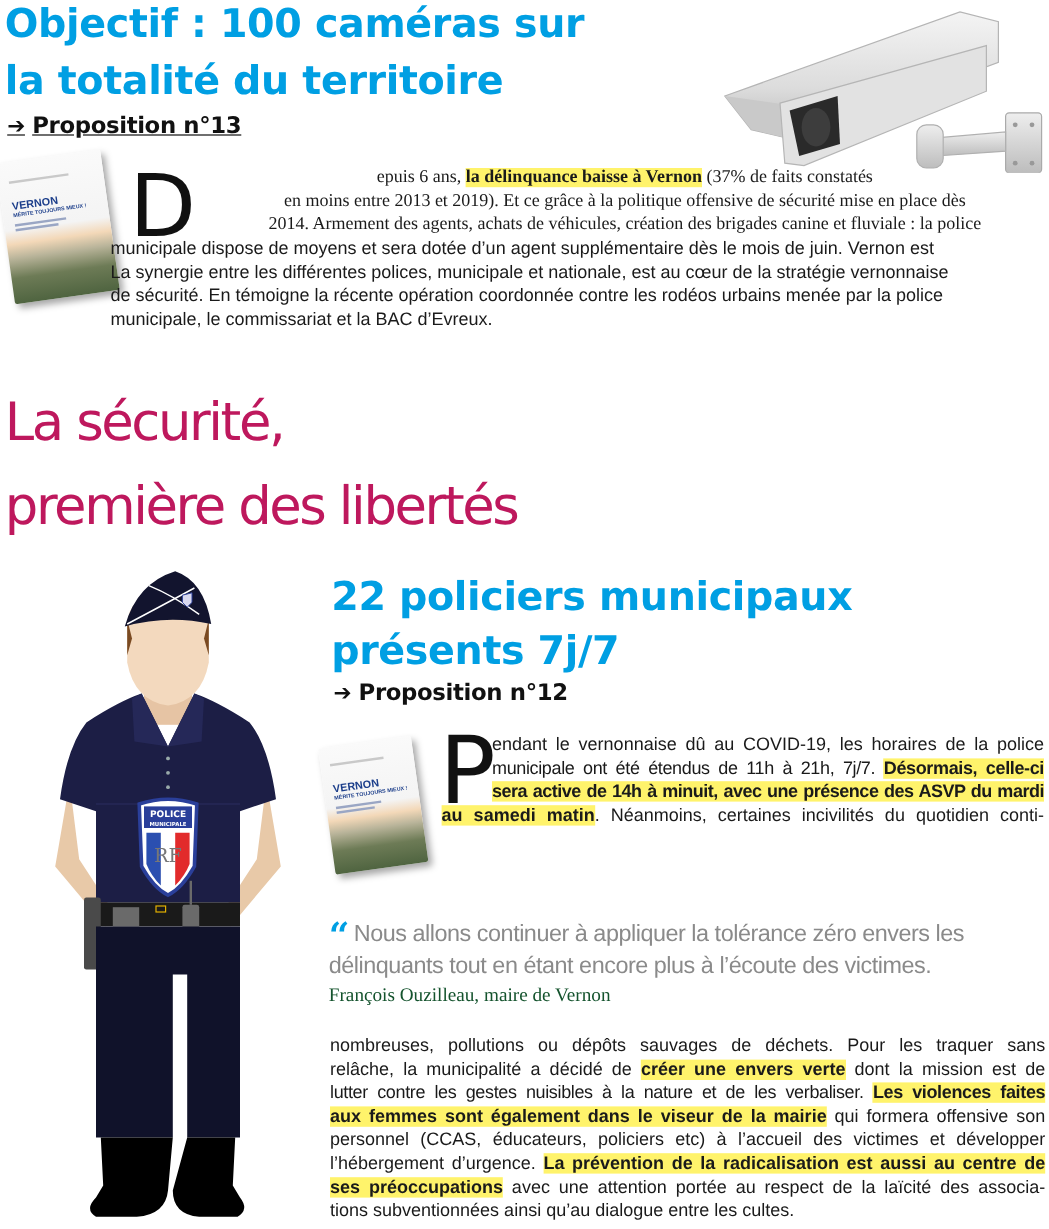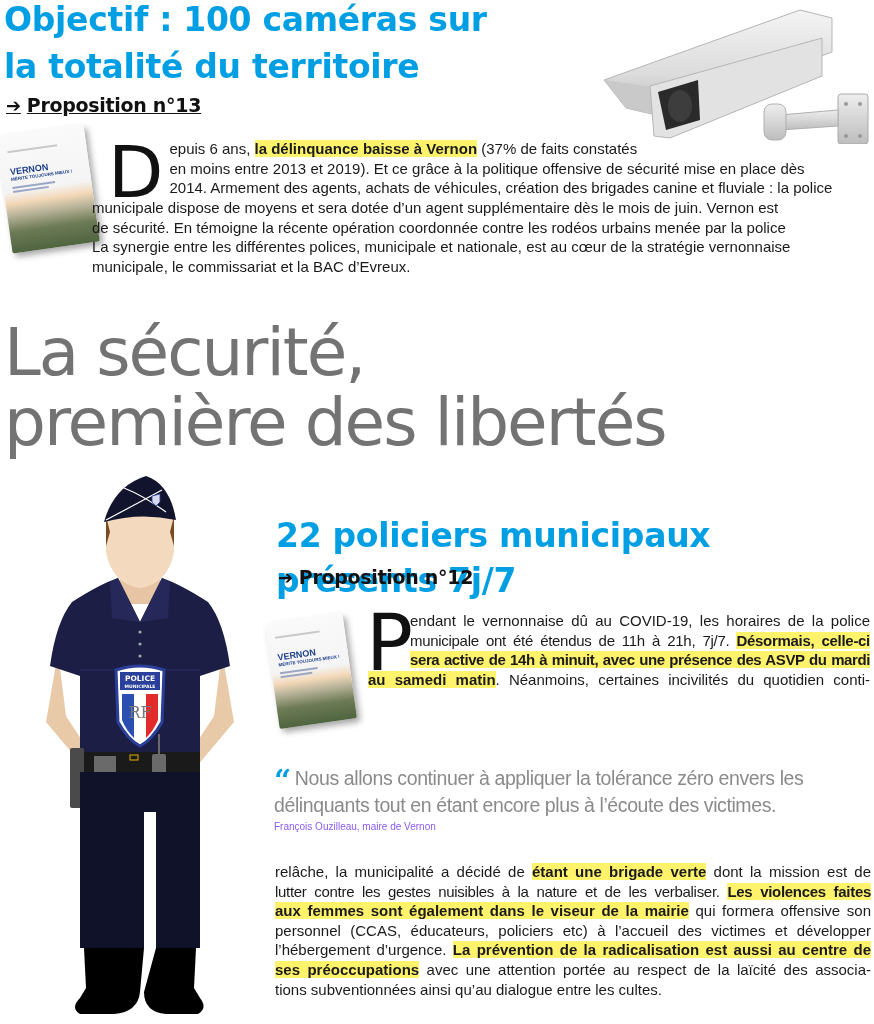--- a/index.html
+++ b/index.html
@@ -44,39 +44,39 @@
     float: left; font-family: "DejaVu Sans", sans-serif; font-weight: normal;
     font-size: 72px; line-height: 58px; margin: 4px 6px 0 0; color: #111;
   }
   #para1 { left: 108px; top: 139px; width: 764px; text-align: center; }
   #para1 .l { display: block; white-space: nowrap; }
 
   
   #title2 {
     position: absolute; left: 4px; top: 318px; width: 760px;
     font-family: "DejaVu Sans", sans-serif; font-weight: normal;
-    font-size: 66px; line-height: 70px; letter-spacing: -2px; color: #737373;
+    font-size: 44px; line-height: 70px; letter-spacing: -2px; color: #be185d;
   }
 
   
   #title3 {
     position: absolute; left: 276px; top: 474px; width: 580px;
     font-family: "DejaVu Sans", sans-serif; font-weight: bold;
-    font-size: 33px; line-height: 45px; letter-spacing: -0.3px; color: #009fe3; margin-top: 39px;
+    font-size: 33px; line-height: 45px; letter-spacing: -0.3px; color: #009fe3;
   }
   #prop12 { left: 278px; top: 566px; text-align: right; }
 
   #quote {
     position: absolute; left: 274px; top: 765px; width: 600px;
   }
   #quote .q-text {
     font-family: "Liberation Sans", sans-serif; color: #8a8a8a; font-size: 19.5px; line-height: 27px; letter-spacing: -0.4px;
   }
   #quote .q-mark { color: #009fe3; font-weight: bold; font-size: 30px; line-height: 20px; vertical-align: -6px; margin-right: 4px; font-family: "DejaVu Serif", serif; }
-  #quote .q-author { color: #8b5cf6; font-size: 10px; margin-top: 2px; }
+  #quote .q-author { color: #14532d; font-size: 16px; margin-top: 2px; font-family: Liberation Serif, serif; }
 
   #para3 { left: 275px; top: 862px; width: 596px; }
   #para3 .l { display: block; white-space: nowrap; text-align: justify; text-align-last: justify; }
   #para3 .l.last { text-align-last: left; }
 
   #police { position: absolute; left: 40px; top: 472px; width: 200px; height: 552px; }
 </style>
 </head>
 <body>
 
@@ -125,32 +125,32 @@
     <div class="b-top"></div>
     <div class="b-title">VERNON</div>
     <div class="b-sub">MÉRITE TOUJOURS MIEUX !</div>
     <div class="b-lines"></div>
       <div class="b-lines2"></div>
   </div>
 </div>
 
 <div id="para1" class="para">
   <span class="dropcap">D</span>
-  <div style="text-align:left;">
+  <div style="text-align:center;font-family:Liberation Serif, serif;">
     <span class="l" style="padding-left:0">
       <span>epuis 6 ans, </span><span class="hl">la délinquance baisse à Vernon</span><span> (37% de faits constatés</span>
     </span>
     <span class="l">en moins entre 2013 et 2019). Et ce grâce à la politique offensive de sécurité mise en place dès</span>
     <span class="l">2014. Armement des agents, achats de véhicules, création des brigades canine et fluviale : la police</span>
   </div>
 </div>
 <div class="para" style="left:92px; top:198px; width:780px; text-align:left;">
   <span style="display:block">municipale dispose de moyens et sera dotée d’un agent supplémentaire dès le mois de juin. Vernon est</span>
+  <span style="display:block">La synergie entre les différentes polices, municipale et nationale, est au cœur de la stratégie vernonnaise</span>
   <span style="display:block">de sécurité. En témoigne la récente opération coordonnée contre les rodéos urbains menée par la police</span>
-  <span style="display:block">La synergie entre les différentes polices, municipale et nationale, est au cœur de la stratégie vernonnaise</span>
   <span style="display:block">municipale, le commissariat et la BAC d’Evreux.</span>
 </div>
 
 <div id="title2">
   <div>La sécurité,</div>
   <div>première des libertés</div>
 </div>
 
 <svg id="police" viewBox="0 0 200 552">
 
@@ -226,20 +226,21 @@
 <div class="para" style="left:368px; top:670px; width:502px;">
   <span style="display:block; text-align:justify; text-align-last:justify;"><span class="hl">au samedi matin</span><span>. Néanmoins, certaines incivilités du quotidien conti-</span></span>
 </div>
 
 <div id="quote">
   <div class="q-text"><span class="q-mark">“</span><span>Nous allons continuer à appliquer la tolérance zéro envers les délinquants tout en étant encore plus à l’écoute des victimes.</span></div>
   <div class="q-author">François Ouzilleau, maire de Vernon</div>
 </div>
 
 <div id="para3" class="para">
-  <span class="l"><span>relâche, la municipalité a décidé de </span><span class="hl">étant une brigade verte</span><span> dont la mission est de</span></span>
+  <span class="l">nombreuses, pollutions ou dépôts sauvages de déchets. Pour les traquer sans</span>
+  <span class="l"><span>relâche, la municipalité a décidé de </span><span class="hl">créer une envers verte</span><span> dont la mission est de</span></span>
   <span class="l" style="letter-spacing:-0.3px"><span>lutter contre les gestes nuisibles à la nature et de les verbaliser. </span><span class="hl">Les violences faites</span></span>
   <span class="l"><span class="hl">aux femmes sont également dans le viseur de la mairie</span><span> qui formera offensive son</span></span>
   <span class="l">personnel (CCAS, éducateurs, policiers etc) à l’accueil des victimes et développer</span>
   <span class="l"><span>l’hébergement d’urgence. </span><span class="hl">La prévention de la radicalisation est aussi au centre de</span></span>
   <span class="l"><span class="hl">ses préoccupations</span><span> avec une attention portée au respect de la laïcité des associa-</span></span>
   <span class="l last">tions subventionnées ainsi qu’au dialogue entre les cultes.</span>
 </div>
 
 </body></html>

